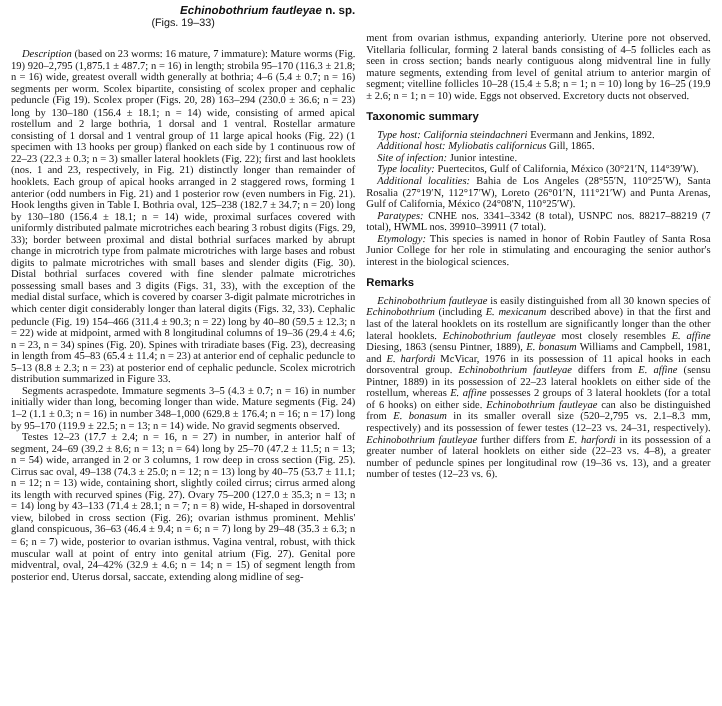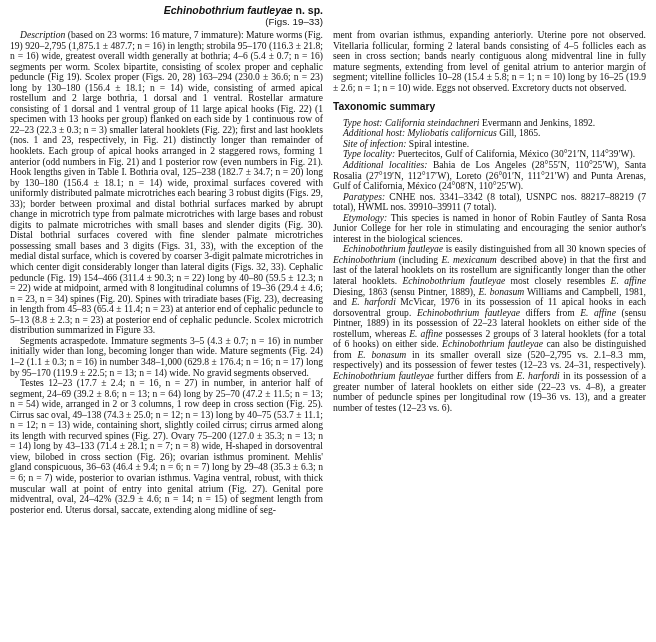--- a/index.html
+++ b/index.html
@@ -2,21 +2,21 @@
 <html><head>
 <meta charset="utf-8">
 <style>
   html, body { margin:0; padding:0; background:#ffffff; }
   body { width:656px; height:642px; position:relative; overflow:hidden; color:#111; font-family:"Liberation Serif", serif; }
   .col { position:absolute; top:0; width:313px; font-size:9.6px; line-height:10.55px; text-align:justify; }
   .col.left { left:10px; }
   .col.right { left:333px; top:30px; }
   .title { text-align:right; font-family:"Liberation Sans", sans-serif; font-weight:bold; font-size:10.5px; margin-top:4px; line-height:12px; }
   .title i { font-style:italic; }
-  .figs { text-align:right; font-family:"Liberation Sans", sans-serif; font-size:9.8px; line-height:12px; margin-bottom:2px; }
+  .figs { text-align:center; font-family:"Liberation Sans", sans-serif; font-size:9.8px; line-height:12px; margin-bottom:17px; }
   p { margin:0; text-indent:10px; }
   .h { font-family:"Liberation Sans", sans-serif; font-weight:bold; font-size:10.3px; margin:9px 0 5px 0; text-indent:0; }
   .sum p { text-indent:10px; }
   i { }
 </style>
 </head>
 <body>
 
 <div class="col left">
   <div class="title"><i>Echinobothrium fautleyae</i><span> n. sp.</span></div>
@@ -26,21 +26,22 @@
   <p>Testes 12–23 (17.7 ± 2.4; n = 16, n = 27) in number, in anterior half of segment, 24–69 (39.2 ± 8.6; n = 13; n = 64) long by 25–70 (47.2 ± 11.5; n = 13; n = 54) wide, arranged in 2 or 3 columns, 1 row deep in cross section (Fig. 25). Cirrus sac oval, 49–138 (74.3 ± 25.0; n = 12; n = 13) long by 40–75 (53.7 ± 11.1; n = 12; n = 13) wide, containing short, slightly coiled cirrus; cirrus armed along its length with recurved spines (Fig. 27). Ovary 75–200 (127.0 ± 35.3; n = 13; n = 14) long by 43–133 (71.4 ± 28.1; n = 7; n = 8) wide, H-shaped in dorsoventral view, bilobed in cross section (Fig. 26); ovarian isthmus prominent. Mehlis' gland conspicuous, 36–63 (46.4 ± 9.4; n = 6; n = 7) long by 29–48 (35.3 ± 6.3; n = 6; n = 7) wide, posterior to ovarian isthmus. Vagina ventral, robust, with thick muscular wall at point of entry into genital atrium (Fig. 27). Genital pore midventral, oval, 24–42% (32.9 ± 4.6; n = 14; n = 15) of segment length from posterior end. Uterus dorsal, saccate, extending along midline of seg-</p>
 </div>
 
 <div class="col right">
   <p style="text-indent:0">ment from ovarian isthmus, expanding anteriorly. Uterine pore not observed. Vitellaria follicular, forming 2 lateral bands consisting of 4–5 follicles each as seen in cross section; bands nearly contiguous along midventral line in fully mature segments, extending from level of genital atrium to anterior margin of segment; vitelline follicles 10–28 (15.4 ± 5.8; n = 1; n = 10) long by 16–25 (19.9 ± 2.6; n = 1; n = 10) wide. Eggs not observed. Excretory ducts not observed.</p>
 
   <div class="h">Taxonomic summary</div>
   <div class="sum" id="summary">
       <p><i>Type host:</i> <i>California steindachneri</i><span> Evermann and Jenkins, 1892.</span></p>
       <p><i>Additional host:</i> <i>Myliobatis californicus</i><span> Gill, 1865.</span></p>
-      <p><i>Site of infection:</i><span> Spiral intestine.</span></p>
+      <p><i>Site of infection:</i><span> Junior intestine.</span></p>
       <p><i>Type locality:</i><span> Puertecitos, Gulf of California, México (30°21′N, 114°39′W).</span></p>
       <p><i>Additional localities:</i><span> Bahia de Los Angeles (28°55′N, 110°25′W), Santa Rosalia (27°19′N, 112°17′W), Loreto (26°01′N, 111°21′W) and Punta Arenas, Gulf of California, México (24°08′N, 110°25′W).</span></p>
       <p><i>Paratypes:</i><span> CNHE nos. 3341–3342 (8 total), USNPC nos. 88217–88219 (7 total), HWML nos. 39910–39911 (7 total).</span></p>
       <p><i>Etymology:</i><span> This species is named in honor of Robin Fautley of Santa Rosa Junior College for her role in stimulating and encouraging the senior author's interest in the biological sciences.</span></p>
     </div>
 
+  <div class="h">Remarks</div>
   <p id="remarks"><i>Echinobothrium fautleyae</i><span> is easily distinguished from all 30 known species of </span><i>Echinobothrium</i><span> (including </span><i>E. mexicanum</i><span> described above) in that the first and last of the lateral hooklets on its rostellum are significantly longer than the other lateral hooklets. </span><i>Echinobothrium fautleyae</i><span> most closely resembles </span><i>E. affine</i><span> Diesing, 1863 (sensu Pintner, 1889), </span><i>E. bonasum</i><span> Williams and Campbell, 1981, and </span><i>E. harfordi</i><span> McVicar, 1976 in its possession of 11 apical hooks in each dorsoventral group. </span><i>Echinobothrium fautleyae</i><span> differs from </span><i>E. affine</i><span> (sensu Pintner, 1889) in its possession of 22–23 lateral hooklets on either side of the rostellum, whereas </span><i>E. affine</i><span> possesses 2 groups of 3 lateral hooklets (for a total of 6 hooks) on either side. </span><i>Echinobothrium fautleyae</i><span> can also be distinguished from </span><i>E. bonasum</i><span> in its smaller overall size (520–2,795 vs. 2.1–8.3 mm, respectively) and its possession of fewer testes (12–23 vs. 24–31, respectively). </span><i>Echinobothrium fautleyae</i><span> further differs from </span><i>E. harfordi</i><span> in its possession of a greater number of lateral hooklets on either side (22–23 vs. 4–8), a greater number of peduncle spines per longitudinal row (19–36 vs. 13), and a greater number of testes (12–23 vs. 6).</span></p>
 </div>
 
 </body></html>

